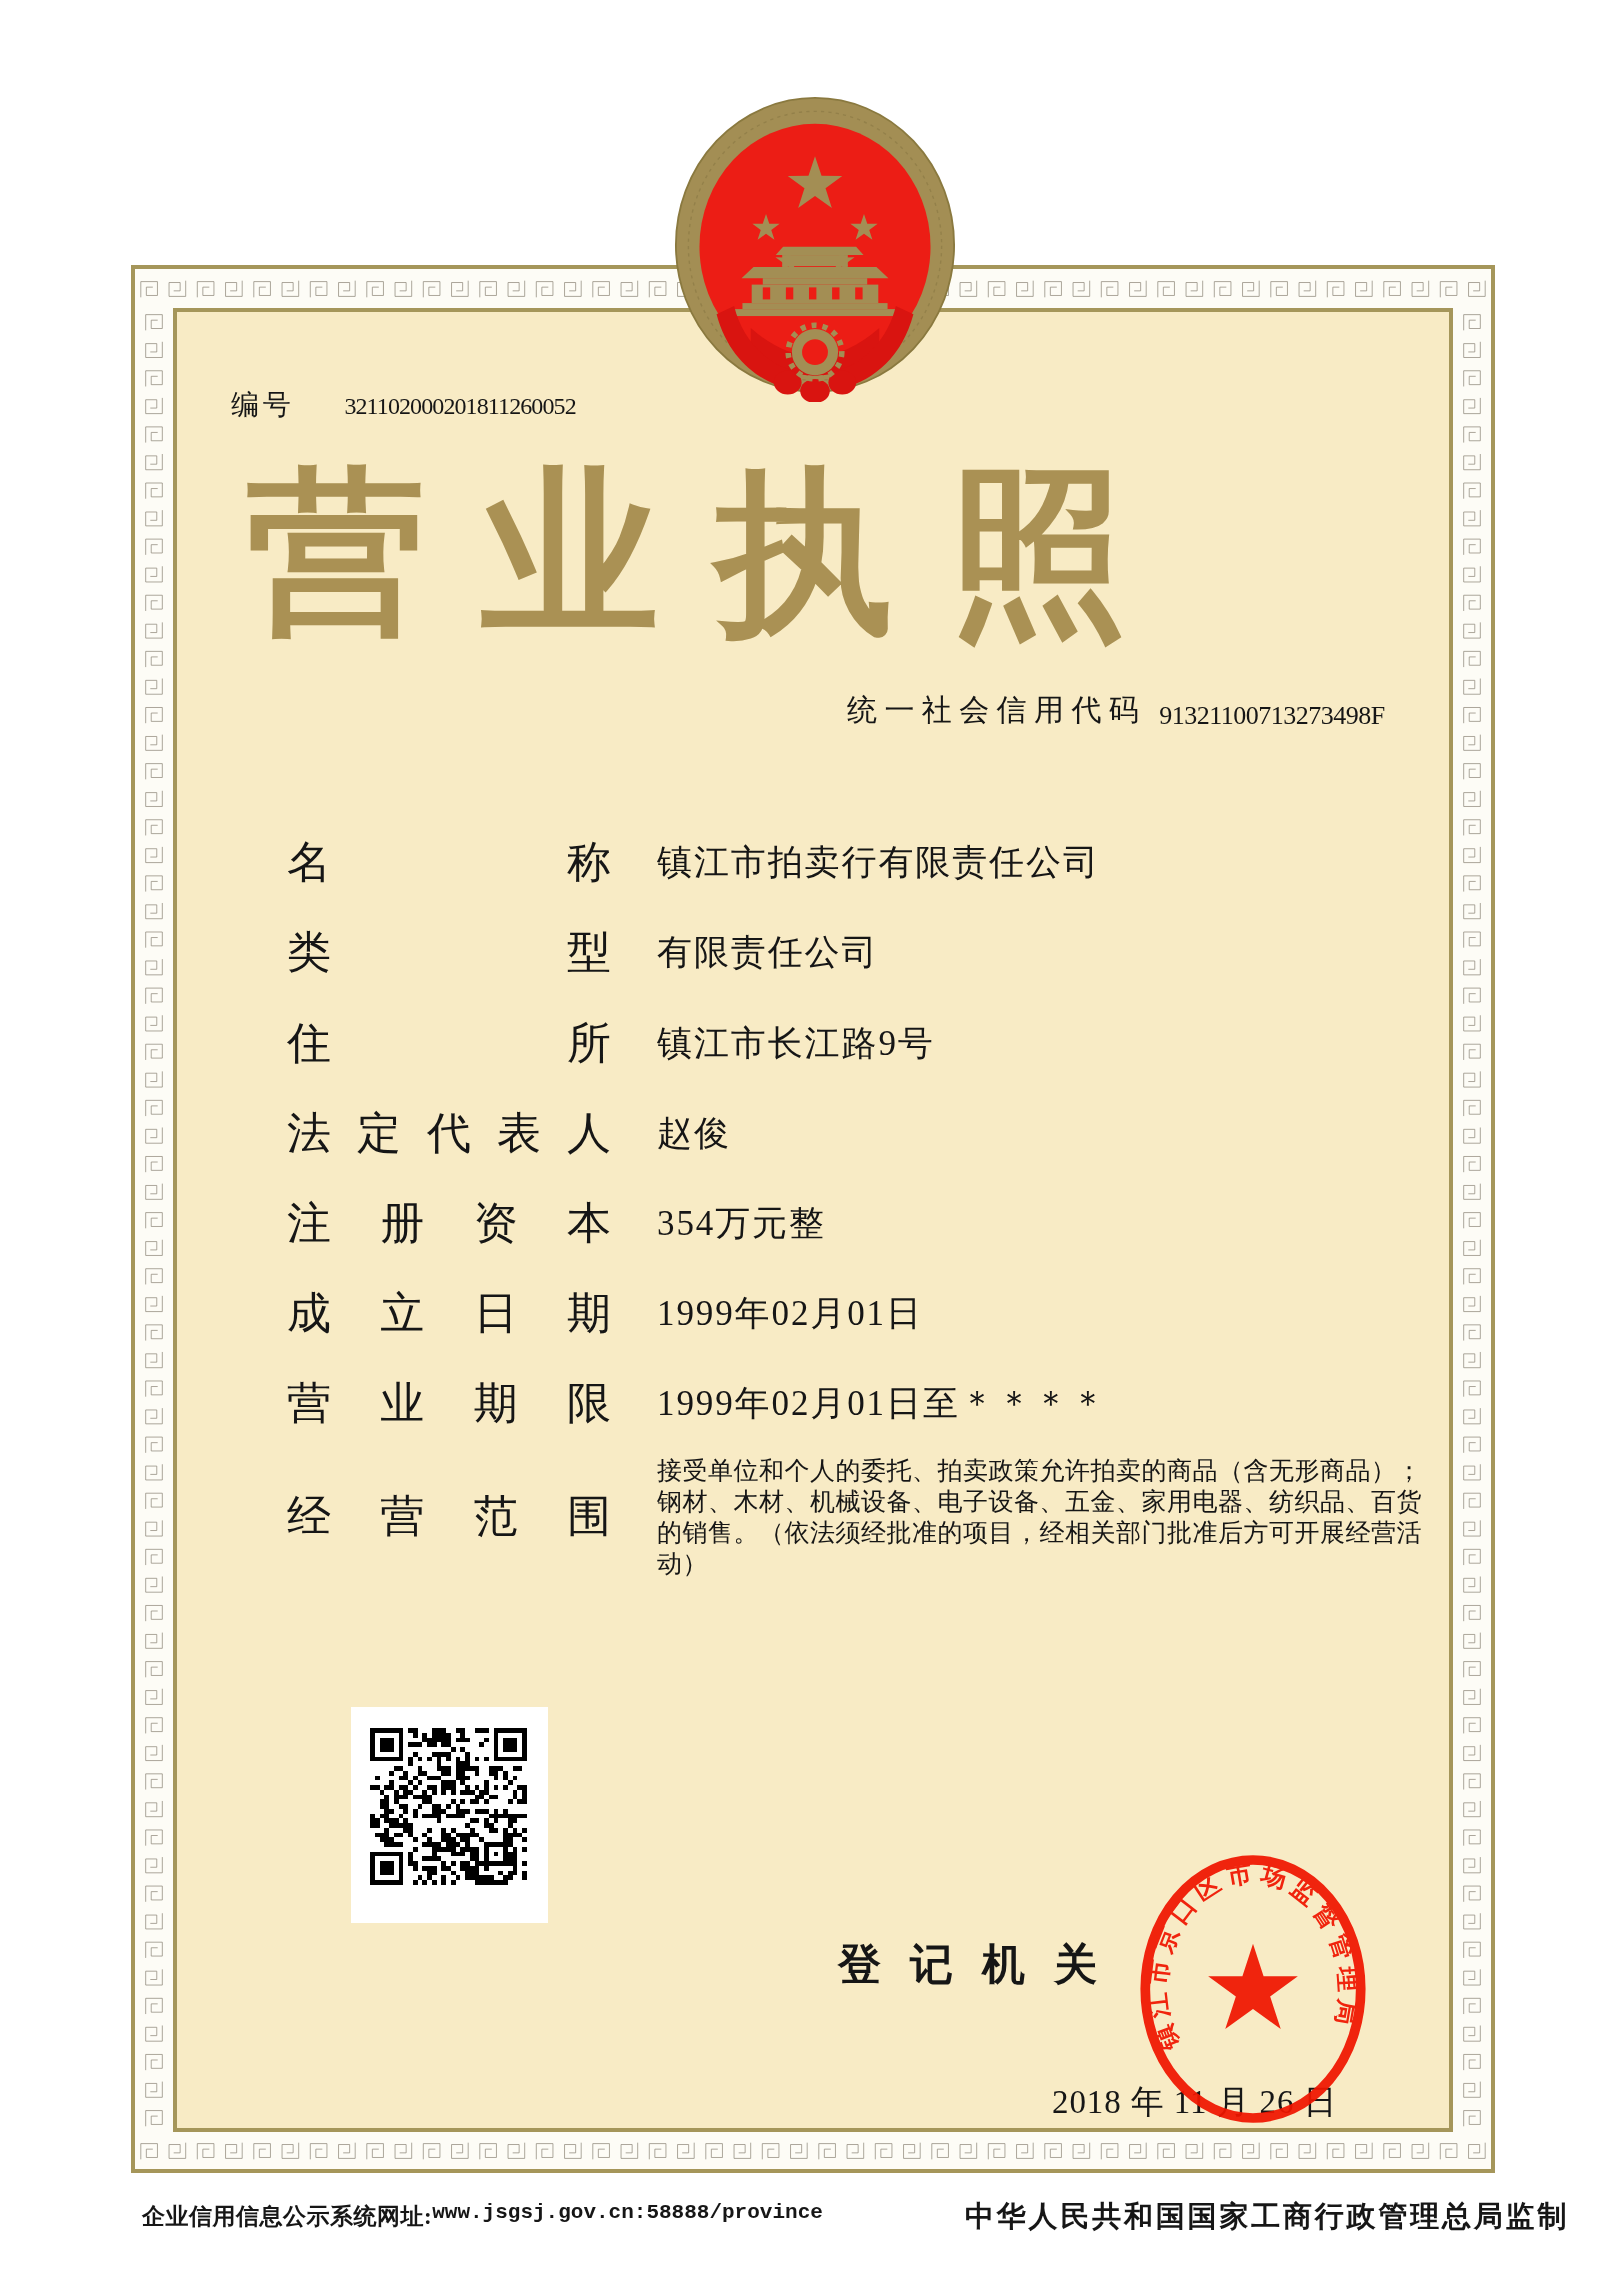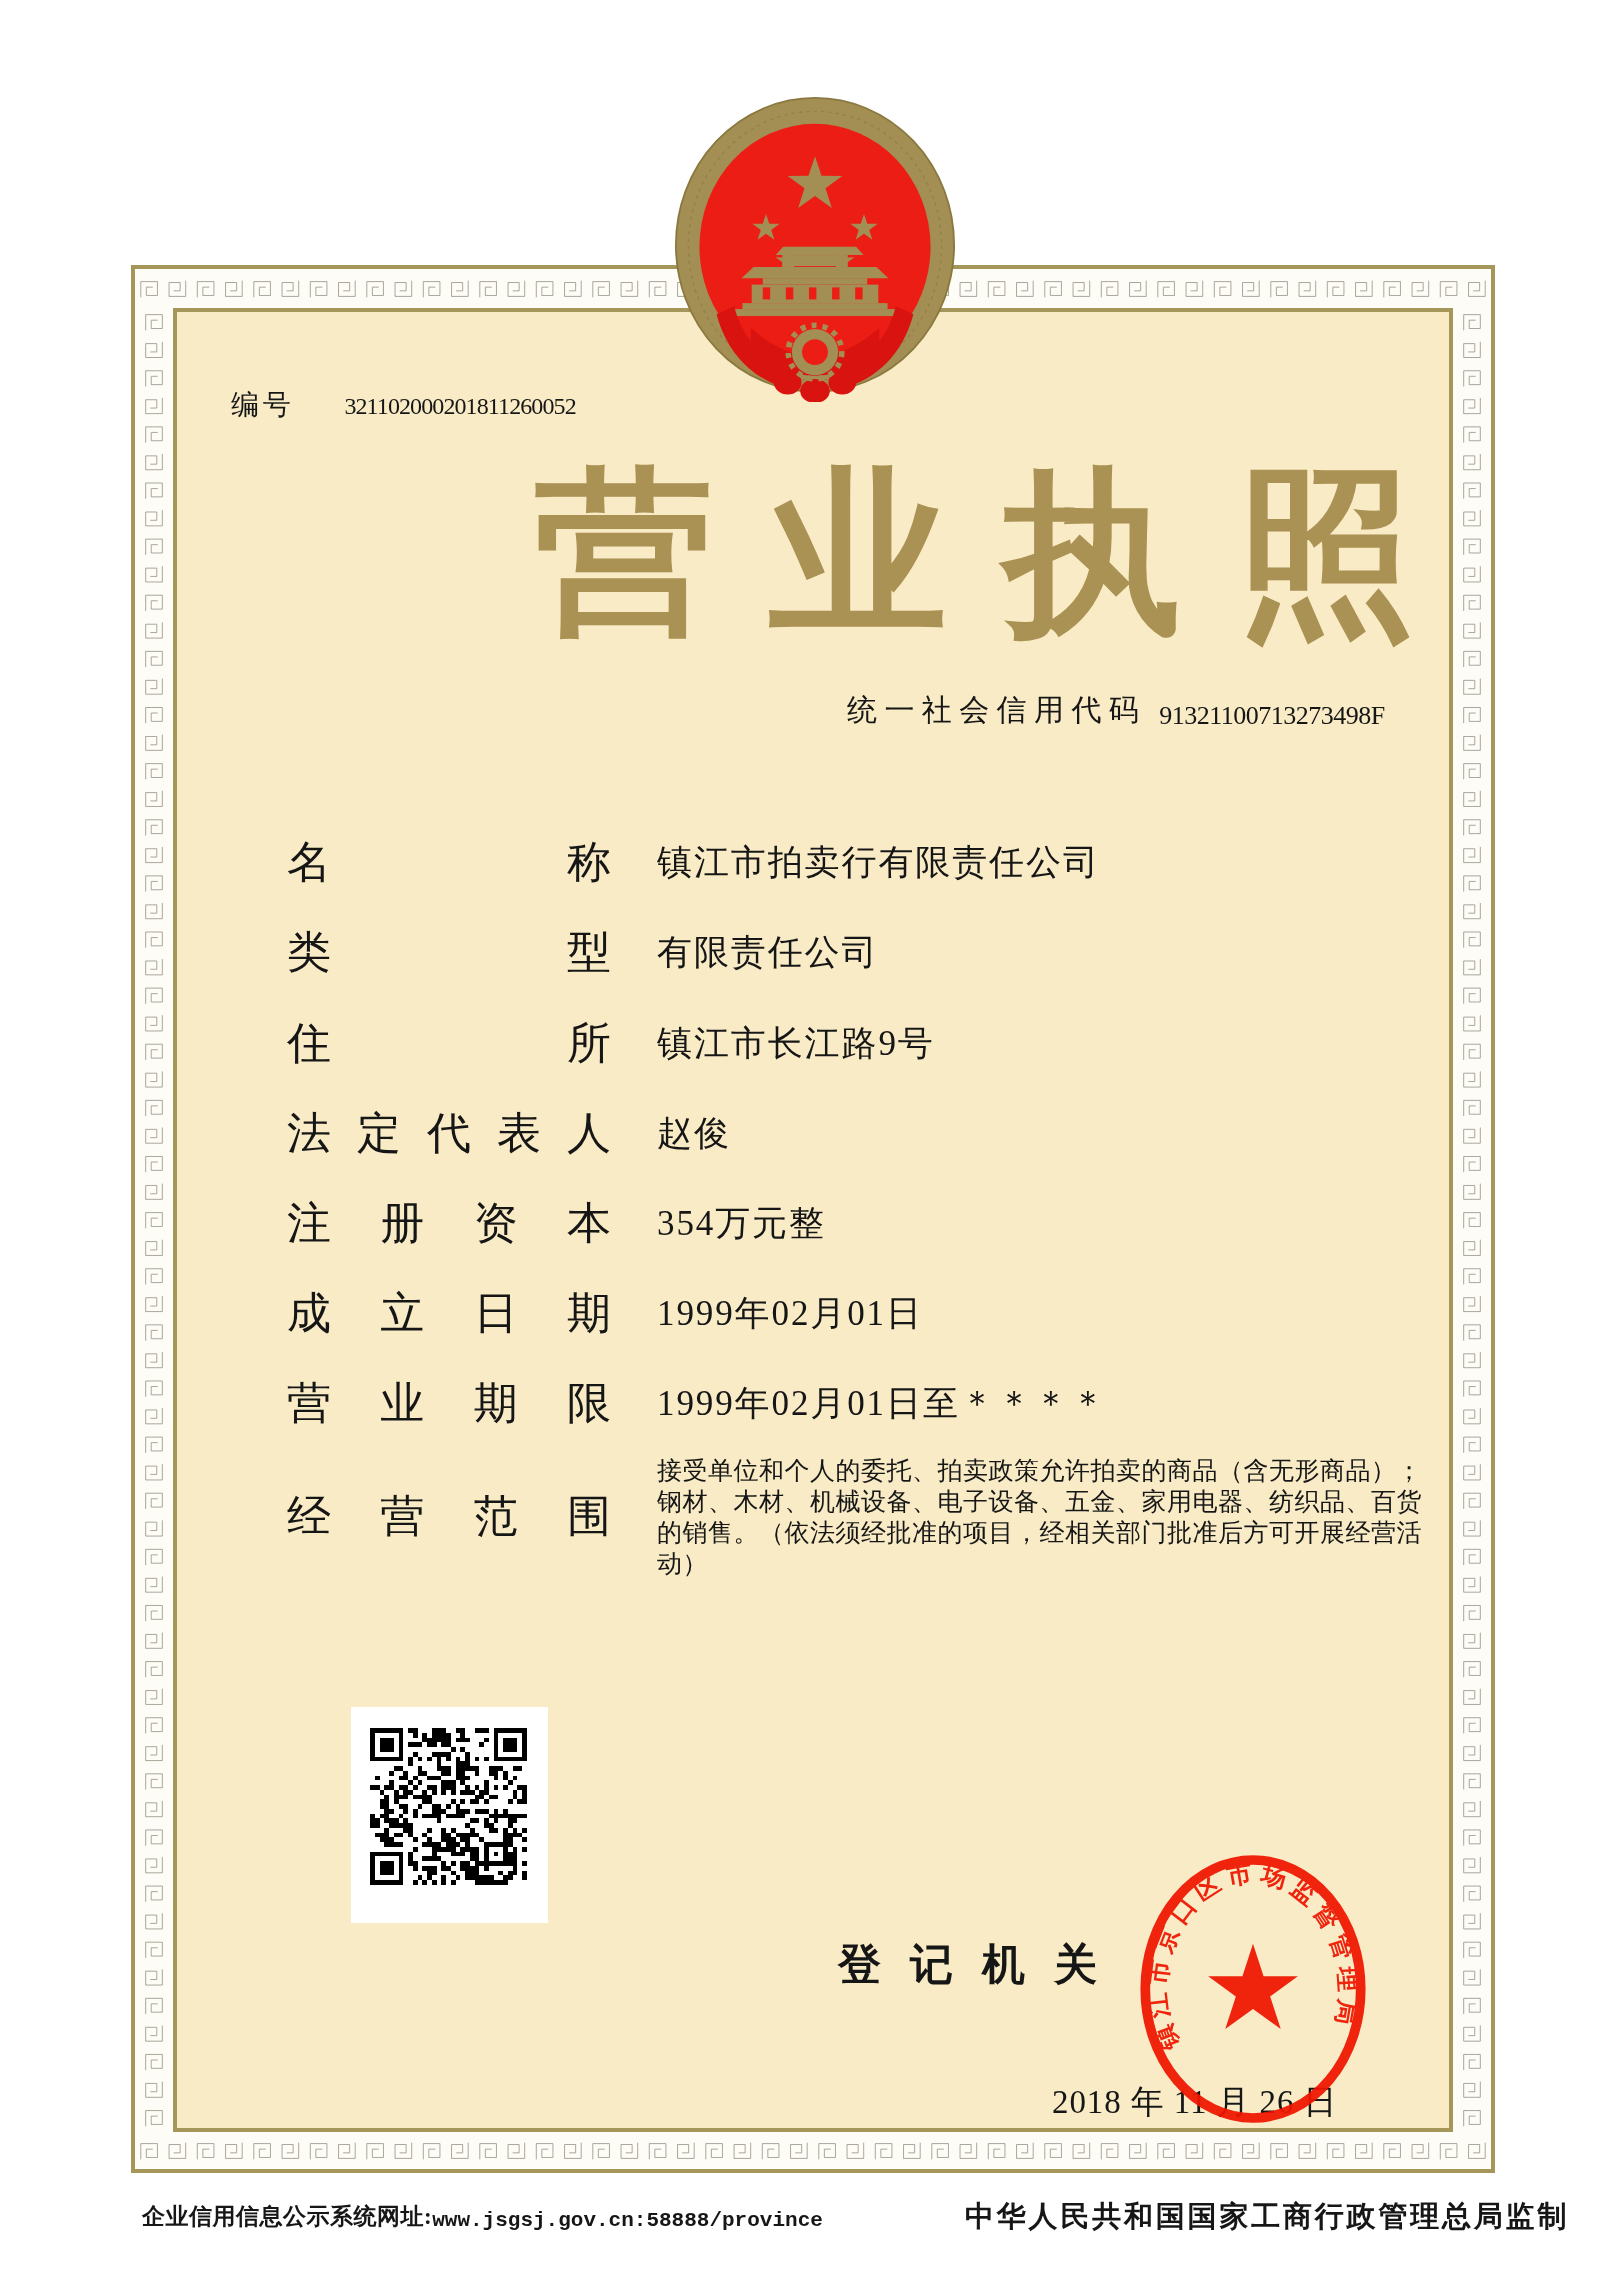--- a/index.html
+++ b/index.html
@@ -16,40 +16,40 @@
   .border-inner{
     left:173px;top:308px;width:1280px;height:1824px;box-sizing:border-box;
     border:4.2px solid var(--gold_border,#a5965a);background:var(--paper,#f8ebc5);
   }
   .meander-strip{position:absolute;fill:none;stroke:var(--meander,#8e887a);stroke-width:1.6px;}
   
   .serial{left:231px;top:386px;display:flex;align-items:baseline;gap:2px;}
   .serial-label{font-size:28px;letter-spacing:3.7px;}
   .serial-number{font-size:24px;letter-spacing:-0.9px;font-family:"Liberation Serif",serif;margin-left:48px;}
   .doc-title{
-    left:191px;top:464px;width:1280px;text-align:right;line-height:1;
+    left:191px;top:464px;width:1280px;text-align:left;line-height:1;
     font-family:"Liberation Sans","DejaVu Sans",sans-serif;font-weight:900;
     font-size:178px;letter-spacing:56px;text-indent:56px;color:var(--title_gold,#aa9154);
   }
   .credit-line{left:847px;top:690px;display:flex;align-items:flex-end;gap:13px;}
   .credit-label{font-size:30px;letter-spacing:7.4px;}
   .credit-value{font-size:26px;letter-spacing:-0.5px;}
   
   .field-row{position:absolute;left:287px;display:flex;align-items:center;height:65px;}
   .field-label{width:324px;display:flex;justify-content:space-between;font-size:44px;flex:none;}
   .field-value{margin-left:46px;font-size:35px;letter-spacing:1.9px;white-space:nowrap;}
   .row-scope{height:143px;}
   .row-scope .field-value{white-space:normal;width:777px;font-size:25px;line-height:1.24;letter-spacing:0.5px;}
   
   .qr-panel{left:351px;top:1707px;width:197px;height:216px;background:#ffffff;}
   .qr-code{left:370px;top:1728px;}
   .reg-label{left:838px;top:1936px;width:259px;display:flex;justify-content:space-between;font-size:43px;font-weight:600;}
   .reg-date{left:1052px;top:2080px;font-size:33px;letter-spacing:0.9px;white-space:pre;z-index:4;}
   .seal{left:1139px;top:1854px;z-index:5;opacity:.93;}
-  .footer-left{left:142px;top:2201px;display:flex;align-items:flex-end;}
+  .footer-left{left:142px;top:2201px;display:flex;align-items:flex-start;}
   .footer-site-label{font-size:23px;font-weight:600;letter-spacing:0.5px;}
   .footer-site-url{font-size:21px;font-family:"Liberation Mono","DejaVu Sans Mono",monospace;font-weight:700;letter-spacing:0px;}
   .footer-right{left:965px;top:2197px;font-size:29px;letter-spacing:2.8px;font-weight:600;}
   .emblem{left:672px;top:97px;z-index:3;}
 </style>
 </head>
 <body style="--paper: #f8ebc5; --gold_border: #a5965a; --meander: #8e887a; --title_gold: #aa9154; --seal_red: #f01500; --emblem_red: #ec1d15; --emblem_gold: #a38e54; --text: #161616;">
 
 <div class="abs border-outer"></div>
 <div id="meander-host">

